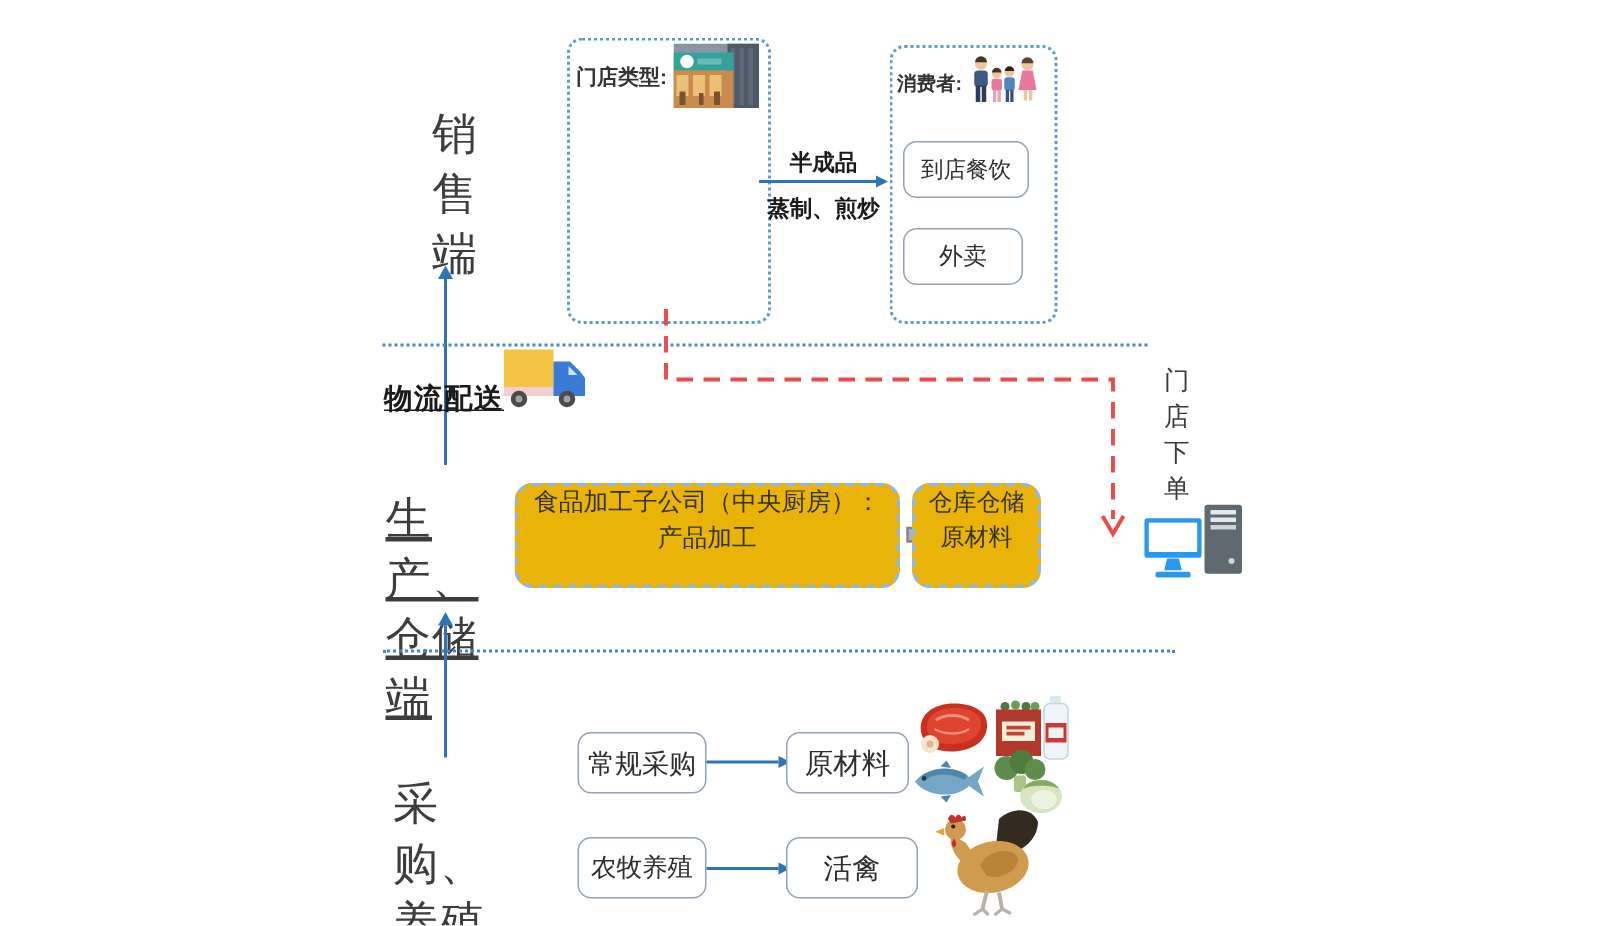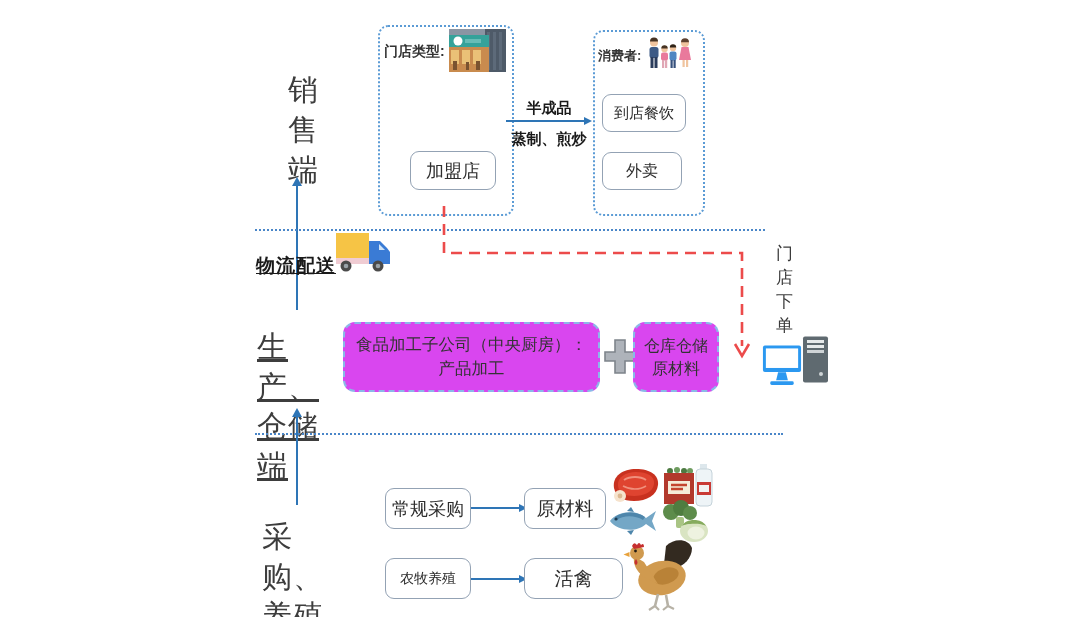--- a/index.html
+++ b/index.html
@@ -12,22 +12,22 @@
   
   .dotline{border-top:2px dotted #4a86c8;height:0;}
   
   .dashbox{border:2px dotted #5b9bd5;border-radius:10px;background:#fff;}
   .group-title{font-size:14px;font-weight:bold;color:#333;}
   
   .itembox{border:1.5px solid #93a2b4;border-radius:9px;background:#fff;
            display:flex;align-items:center;justify-content:center;
            font-size:18px;color:#2e2e2e;box-sizing:border-box;}
   
-  .graypanel{background:#d946ef;border:2px dashed #8bb8e8;border-radius:12px;
-             display:flex;flex-direction:column;align-items:center;justify-content:center;
+  .graypanel{background:#eab308;border:2px dashed #8bb8e8;border-radius:12px;
+             display:flex;flex-direction:column;align-items:center;justify-content:flex-start;
              color:#333;box-sizing:border-box;}
   .graypanel .line{white-space:nowrap;line-height:1.45;}
   
   .harrow{display:flex;align-items:center;}
   .harrow .shaft{height:2px;background:#2e75b6;flex:1;}
   .harrow .head{width:0;height:0;border-top:4.5px solid transparent;border-bottom:4.5px solid transparent;border-left:8px solid #2e75b6;}
   .varrow{display:flex;flex-direction:column;align-items:center;}
   .varrow .head{width:0;height:0;border-left:5px solid transparent;border-right:5px solid transparent;border-bottom:9px solid #2e75b6;}
   .varrow .shaft{width:2px;background:#2e75b6;flex:1;}
   .bold-note{font-weight:bold;color:#1a1a1a;font-size:15px;text-align:center;}
@@ -87,21 +87,20 @@
     <rect x="16" y="10" width="16" height="4" fill="#7fc7c2" opacity="0.7"></rect>
     <rect x="0" y="18" width="40" height="25" fill="#c98b4e"></rect>
     <rect x="2" y="21" width="8" height="14" fill="#eac177"></rect>
     <rect x="13" y="21" width="8" height="14" fill="#eac177"></rect>
     <rect x="24" y="21" width="8" height="14" fill="#eac177"></rect>
     <rect x="4" y="32" width="4" height="9" fill="#7a5330"></rect>
     <rect x="17" y="33" width="3" height="8" fill="#7a5330"></rect>
     <rect x="27" y="32" width="4" height="9" fill="#7a5330"></rect>
   </svg>
 
-  <div class="abs itembox" style="left:410px;top:151px;width:86px;height:39px;">加盟店</div>
 
   <div class="abs bold-note" style="left:506px;top:99px;width:86px;">半成品</div>
   <div class="abs harrow" style="left:506px;top:117px;width:86px;">
     <div class="shaft"></div>
     <div class="head"></div>
   </div>
   <div class="abs bold-note" style="left:503px;top:130px;width:92px;">蒸制、煎炒</div>
 
   <div class="abs dashbox" style="left:593px;top:30px;width:108px;height:182px;"></div>
   <div class="abs group-title" style="left:598px;top:47px;font-size:13px;">消费者:</div>
@@ -139,21 +138,21 @@
 
   <div class="abs graypanel" style="left:343px;top:322px;width:257px;height:70px;font-size:16.5px;">
     <div class="line">食品加工子公司（中央厨房）：</div>
     <div class="line">产品加工</div>
   </div>
 
   <svg class="abs" style="left:602px;top:337px;" width="36" height="38" viewBox="0 0 36 38">
     <path d="M13,3 h10 v12 h10 v9 h-10 v12 h-10 v-12 H3 v-9 h10 z" fill="#aeb3ba" stroke="#7e848b" stroke-width="1.6"></path>
   </svg>
 
-  <div class="abs graypanel" style="left:633px;top:322px;width:86px;height:70px;font-size:16px;">
+  <div class="abs graypanel" style="left:608px;top:322px;width:86px;height:70px;font-size:16px;">
     <div class="line">仓库仓储</div>
     <div class="line">原材料</div>
   </div>
 
   <div class="abs order-label" style="left:776px;top:242px;">门店下单</div>
 
   <svg class="abs" style="left:762px;top:345px;" width="40" height="43" viewBox="0 0 40 44">
     <rect x="0.5" y="0.5" width="39" height="27" rx="2" fill="#2b98f0"></rect>
     <rect x="3.5" y="3.5" width="33" height="20" fill="#ffffff"></rect>
     <path d="M16,28 h8 l2,8 h-12 z" fill="#2b98f0"></path>
@@ -205,26 +204,26 @@
   <svg class="abs" style="left:660px;top:500px;" width="50" height="44" viewBox="0 0 50 44">
     <circle cx="11" cy="12" r="8" fill="#5d8c4b"></circle>
     <circle cx="21" cy="8" r="8" fill="#4f7d40"></circle>
     <circle cx="30" cy="13" r="7" fill="#5d8c4b"></circle>
     <rect x="16" y="17" width="8" height="11" rx="2" fill="#a9c484"></rect>
     <ellipse cx="34" cy="31" rx="14" ry="11" fill="#d9e4c2"></ellipse>
     <path d="M22,26 C26,18 42,18 46,26 C42,23 26,23 22,26 z" fill="#86ab5e"></path>
     <ellipse cx="36" cy="33" rx="8.5" ry="6.5" fill="#eef2e0"></ellipse>
   </svg>
 
-  <div class="abs itembox" style="left:385px;top:558px;width:86px;height:41px;font-size:14px;">农牧养殖</div>
+  <div class="abs itembox" style="left:385px;top:558px;width:86px;height:41px;font-size:17px;">农牧养殖</div>
   <div class="abs harrow" style="left:471px;top:575px;width:56px;">
     <div class="shaft"></div>
     <div class="head"></div>
   </div>
-  <div class="abs itembox" style="left:524px;top:558px;width:99px;height:41px;font-size:19px;border-radius:11px;">活禽</div>
+  <div class="abs itembox" style="left:524px;top:558px;width:88px;height:41px;font-size:19px;">活禽</div>
 
   <svg class="abs" style="left:620px;top:536px;" width="80" height="78" viewBox="0 0 80 78">
     <path d="M46,10 C54,2 68,2 72,12 C72,22 64,30 54,33 L44,28 z" fill="#332a20"></path>
     <ellipse cx="42" cy="42" rx="24" ry="17" fill="#d09a4f" transform="rotate(-12 42 42)"></ellipse>
     <ellipse cx="46" cy="40" rx="13" ry="8" fill="#b98237" transform="rotate(-18 46 40)"></ellipse>
     <path d="M14,20 C12,34 24,42 32,45 L38,48 L24,26 z" fill="#d09a4f"></path>
     <circle cx="17" cy="17" r="7" fill="#d09a4f"></circle>
     <path d="M12,10 q2,-5 5,-1 q2,-4 4,0 q3,-3 3,2 l-10,2 z" fill="#c62f2f"></path>
     <path d="M9.5,16 l-6,2.5 6,2.5 z" fill="#e8a23c"></path>
     <circle cx="15.5" cy="15" r="1.4" fill="#241d15"></circle>

